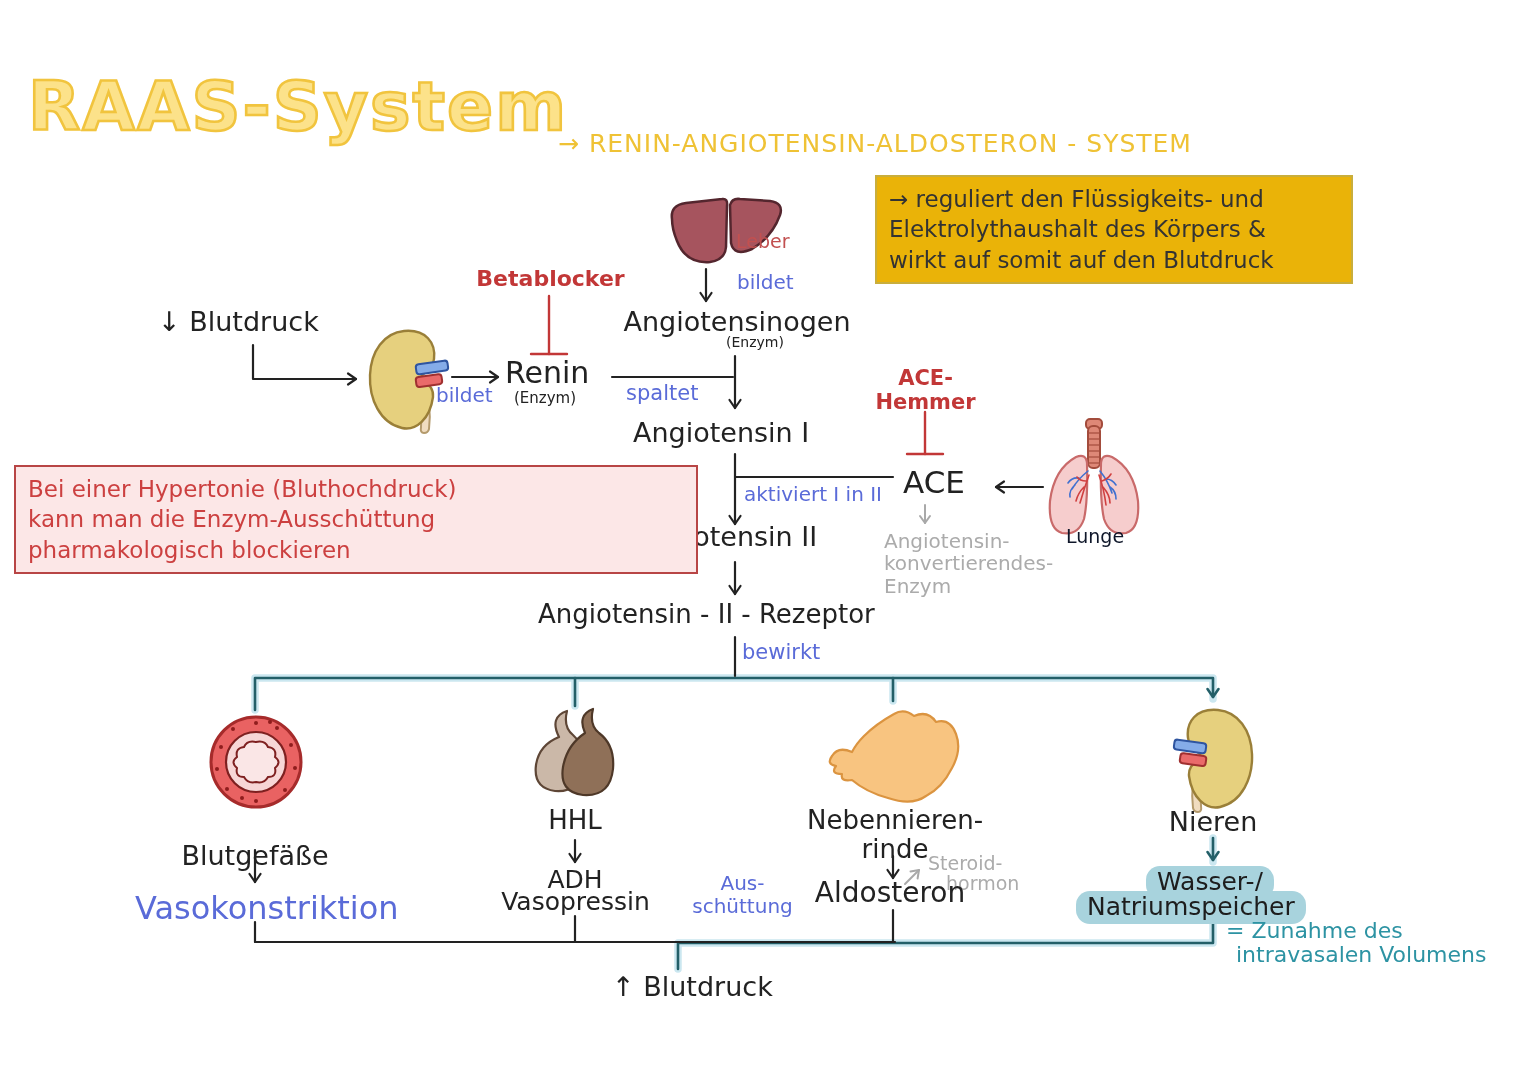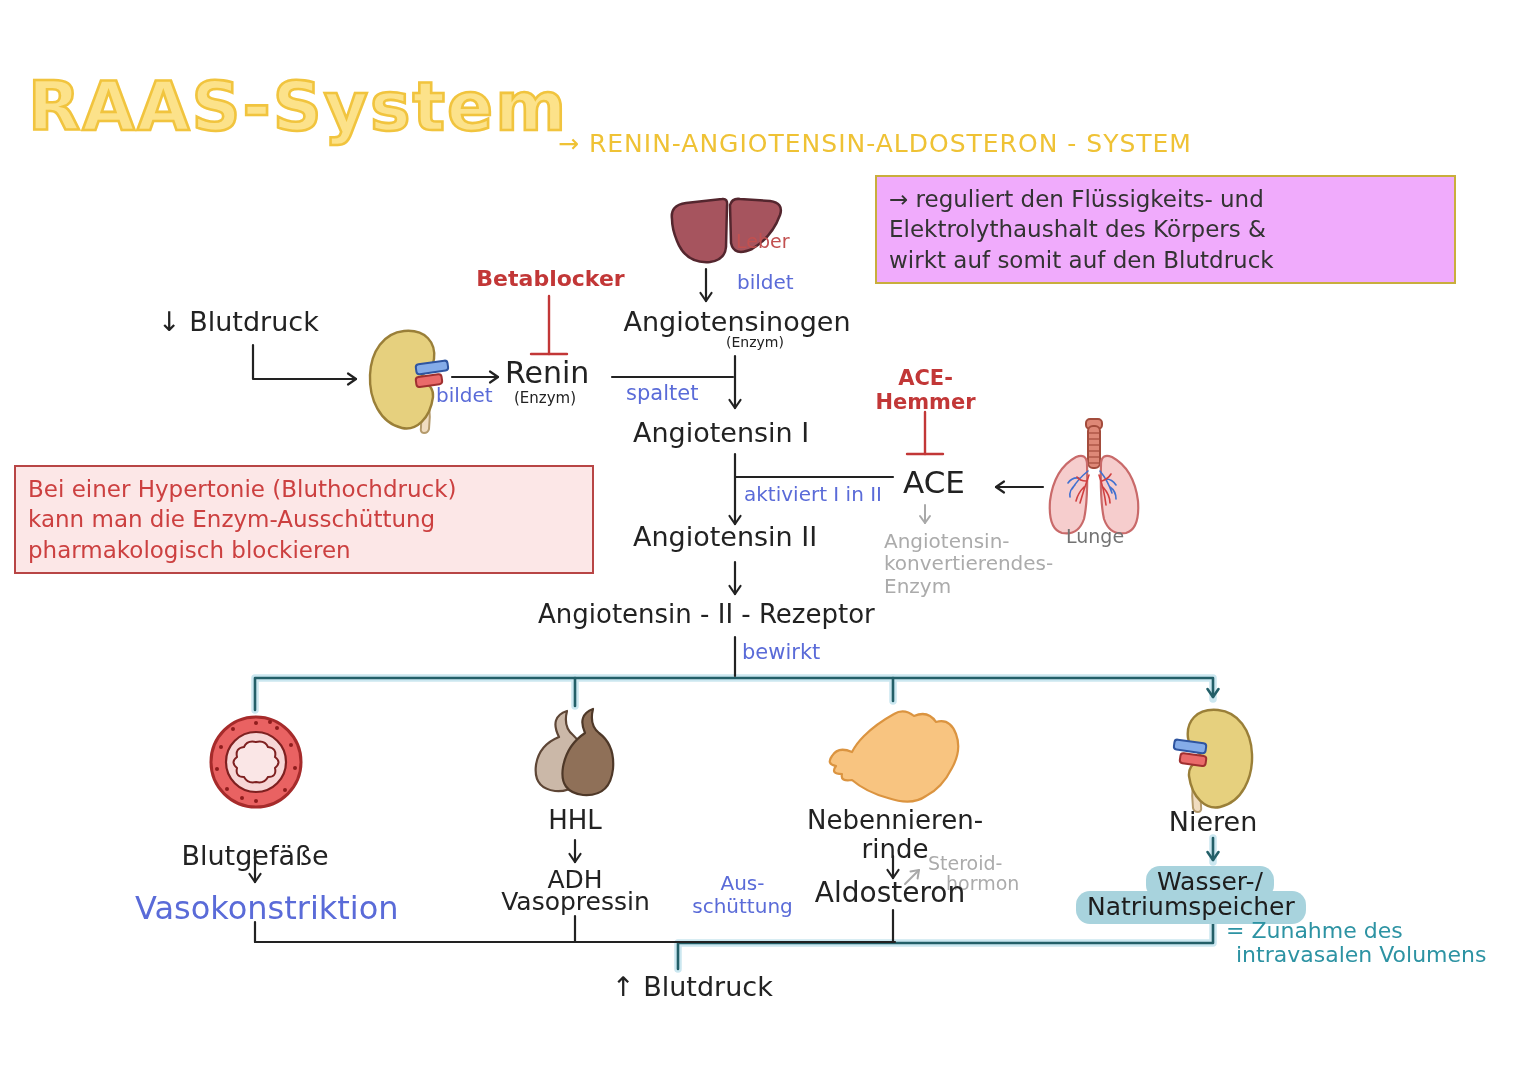--- a/index.html
+++ b/index.html
@@ -8,37 +8,37 @@
     font-family:"DejaVu Sans","Liberation Sans",sans-serif;
     overflow:hidden;color:#222;
   }
   .t{position:absolute;white-space:nowrap;line-height:1.15;}
   .center{text-align:center;}
   .blue{color:#5A6BD8;}
   .red{color:#C23737;font-weight:bold;}
   .gray{color:#ABABAB;}
   .tealtxt{color:#2D93A3;}
   .organlbl-red{color:#C25050;}
-  .organlbl-pink{color:#737373;}
+  .organlbl-pink{color:#0f172a;}
   .title{
     font-size:68px;font-weight:700;letter-spacing:2px;
     color:#FCE28A;-webkit-text-stroke:2.6px #F1C43E;
     text-shadow:0 0 1px #F1C43E;
   }
   .subtitle{font-size:25px;font-weight:400;color:#EFC235;letter-spacing:1px;}
   .box{
     position:absolute;box-sizing:border-box;line-height:1.32;
   }
   .info-box{
-    left:875px;top:175px;width:581px;padding:7px 12px;
-    background:#f0abfc;border:2.5px solid #C9AE3C;
+    left:875px;top:175px;width:478px;padding:7px 12px;
+    background:#eab308;border:2.5px solid #C9AE3C;
     font-size:23px;color:#333;
   }
   .hyper-box{
-    left:14px;top:465px;width:580px;padding:7px 12px;
+    left:14px;top:465px;width:684px;padding:7px 12px;
     background:#FCE7E7;border:2.5px solid #B84545;
     font-size:23px;color:#CC4040;
   }
   .pill{
     position:absolute;background:#A8D3DD;border-radius:14px;
     padding:1px 11px 3px;font-size:25px;color:#1d1d1d;white-space:nowrap;
   }
   svg{position:absolute;}
   .wires{left:0;top:0;}
 </style>

